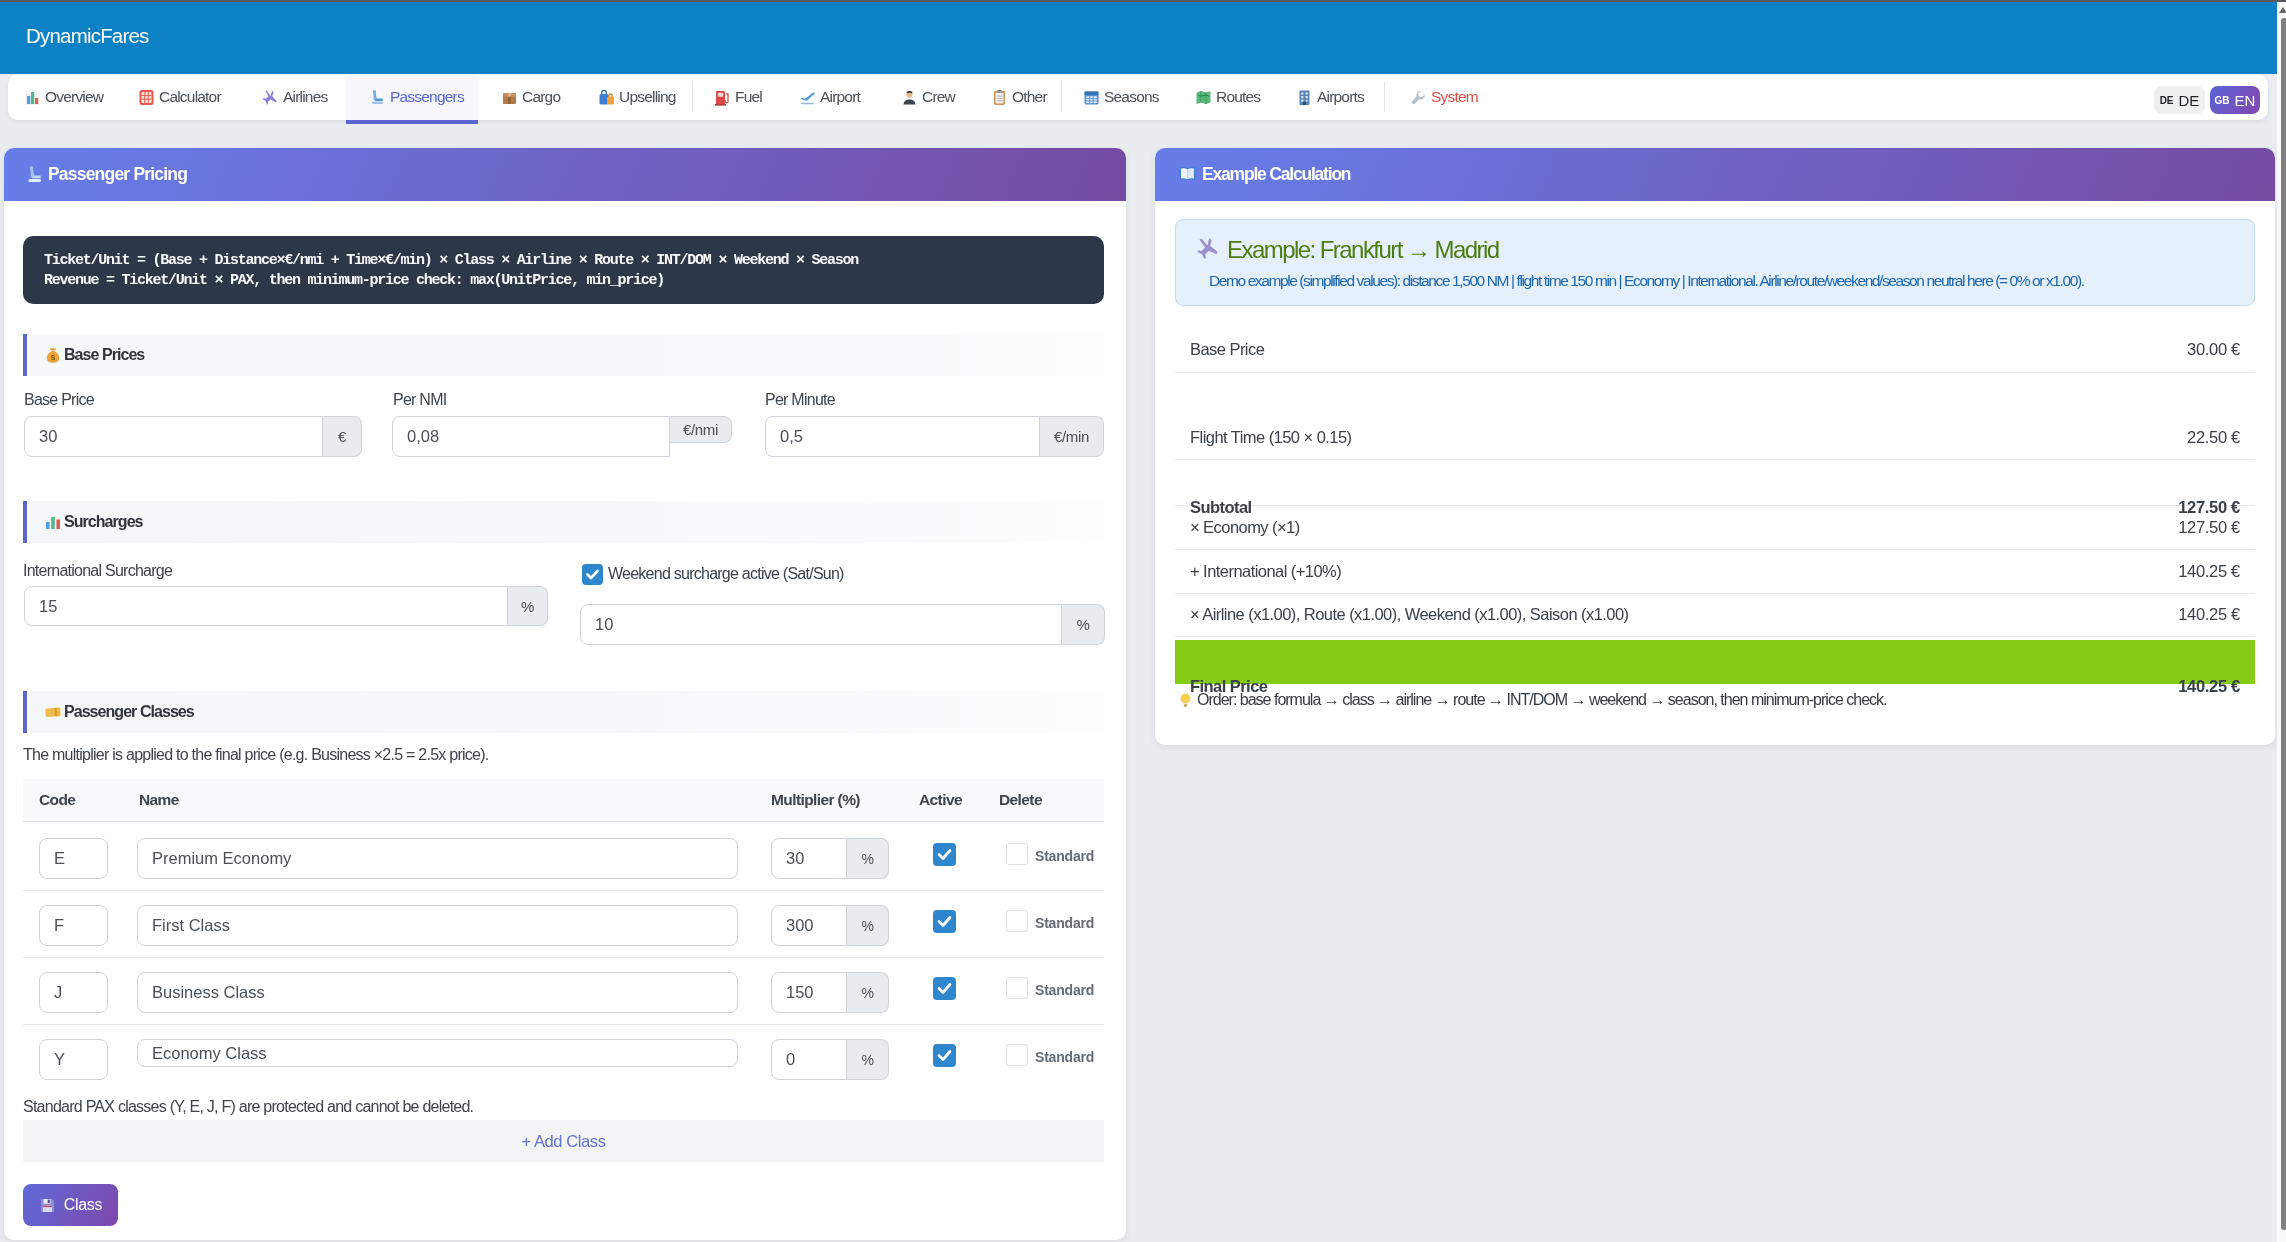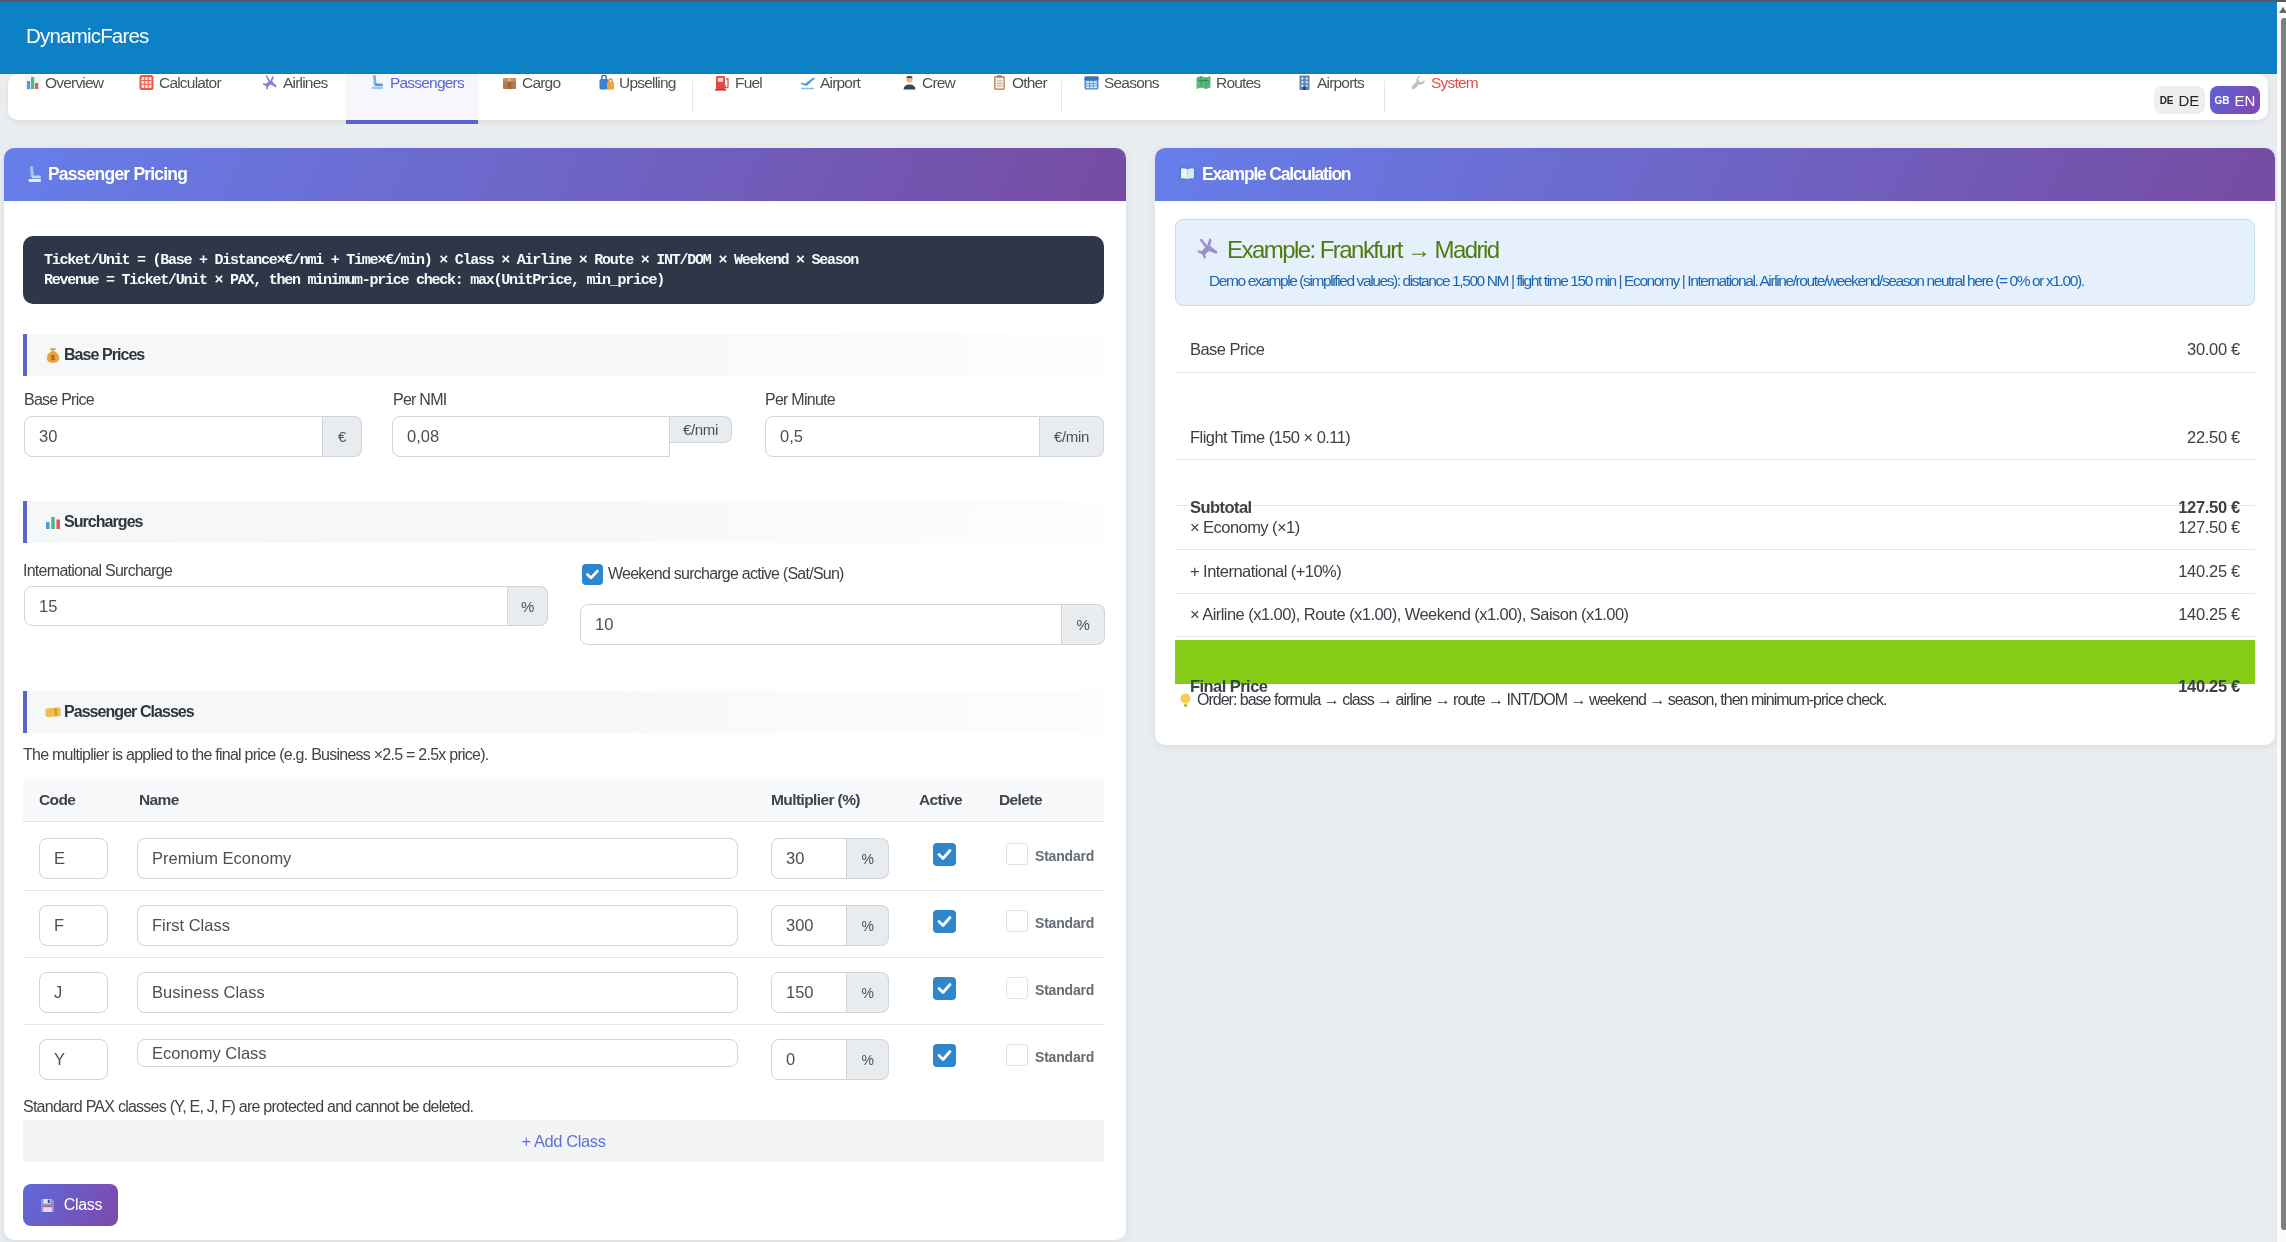--- a/index.html
+++ b/index.html
@@ -3,21 +3,21 @@
 <meta charset="utf-8">
 <style>
   * { margin:0; padding:0; box-sizing:border-box; }
   html,body { width:2286px; height:1242px; }
   body { position:relative; background:#e9edf0; font-family:"Liberation Sans",sans-serif; overflow:hidden; color:#343a40; }
   .abs { position:absolute; }
   #topline { left:0; top:0; width:2286px; height:2px; background:#58595b; }
   #hdr { left:0; top:2px; width:2277px; height:72px; background:#0c81c6; }
   #hdr h1 { position:absolute; left:26px; top:22px; font-size:20.5px; font-weight:400; color:#fff; letter-spacing:-0.8px; }
   #nav { left:8px; top:74px; width:2260px; height:46px; background:#fff; border-radius:10px; box-shadow:0 2px 5px rgba(0,0,0,0.07); }
-  .tab { position:absolute; top:0; height:46px; display:flex; align-items:flex-start; gap:4px; font-size:15.5px; color:#4a5056; letter-spacing:-0.8px; white-space:nowrap; }
+  .tab { position:absolute; top:0; height:46px; display:flex; align-items:center; gap:4px; font-size:15.5px; color:#4a5056; letter-spacing:-0.8px; white-space:nowrap; }
   .tab svg { display:block; }
   .sep { position:absolute; top:7px; height:31px; width:1px; background:#e3e6e9; }
   #activetab { position:absolute; left:338px; top:0; width:132px; height:50px; background:#f6f6fc; border-bottom:4px solid #5a63ce; }
   .tabactive { color:#5a68cf; }
   .sysred { color:#e04d47; }
   .langbtn { position:absolute; height:28px; border-radius:8px; display:flex; align-items:center; justify-content:center; gap:5px; font-size:15px; }
   #de { left:2154px; top:86px; width:51px; background:#efefef; color:#212529; }
   #en { left:2210px; top:86px; width:50px; background:linear-gradient(120deg,#5b62d6,#8348b0); color:#fff; }
   .flagtxt { font-size:10px; font-weight:bold; }
   .card { position:absolute; background:#fff; border-radius:10px; box-shadow:0 2px 7px rgba(60,70,90,0.10); }
@@ -393,21 +393,21 @@
           <path d="M13.5 2 L15.6 4 L14.2 10 L21.4 15.6 L20.8 17.9 L12.8 15 L9.2 18.6 L10 22 L8.2 22.8 L6 18.2 L1.4 16 L2.2 14.2 L5.6 15 L9.2 11.4 L3.4 3.4 L5.6 2.8 L11.3 9.5 L13.5 2 Z" fill="#9b90ce"></path>
         </svg></div>
       <div id="infotitle">Example: Frankfurt → Madrid</div>
       <div id="infosub">Demo example (simplified values): distance 1,500 NM | flight time 150 min | Economy | International. Airline/route/weekend/season neutral here (= 0% or x1.00).</div>
     </div>
     <div class="crow " style="top:180px;height:45px">
       <span class="cl" style="top:12px">Base Price</span>
       <span class="cv" style="top:12px">30.00 €</span>
     </div>
     <div class="crow " style="top:269px;height:43px">
-      <span class="cl" style="top:11px">Flight Time (150 × 0.11)</span>
+      <span class="cl" style="top:11px">Flight Time (150 × 0.15)</span>
       <span class="cv" style="top:11px">22.50 €</span>
     </div>
     <div class="crow crowb" style="top:312px;height:46px">
       <span class="cl" style="top:13px">Subtotal</span>
       <span class="cv" style="top:13px">127.50 €</span>
     </div>
     <div class="crow " style="top:358px;height:44px">
       <span class="cl" style="top:12px">× Economy (×1)</span>
       <span class="cv" style="top:12px">127.50 €</span>
     </div>

